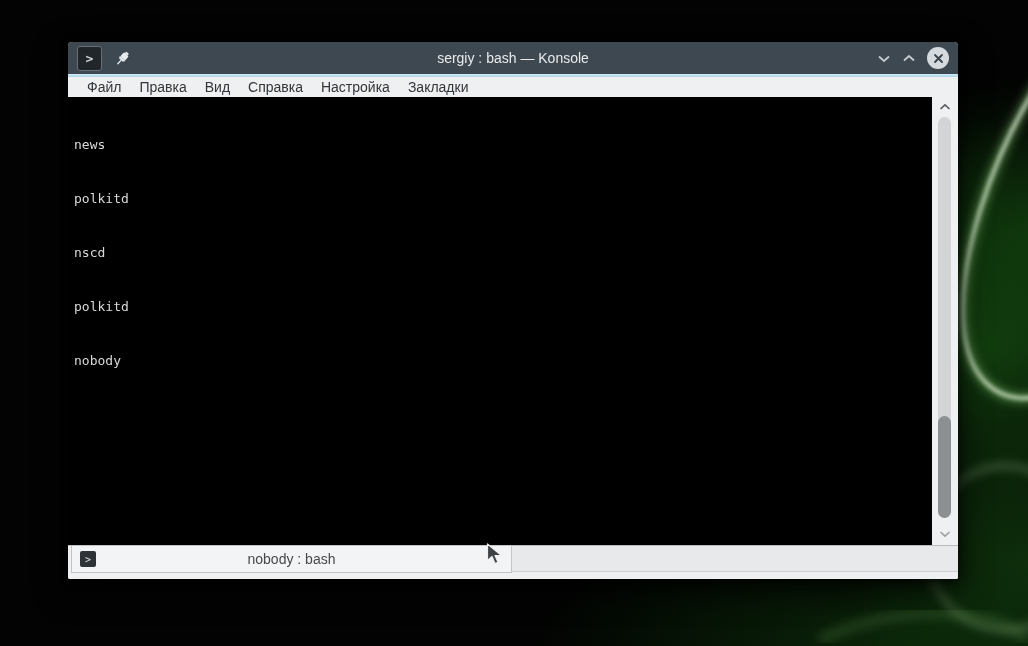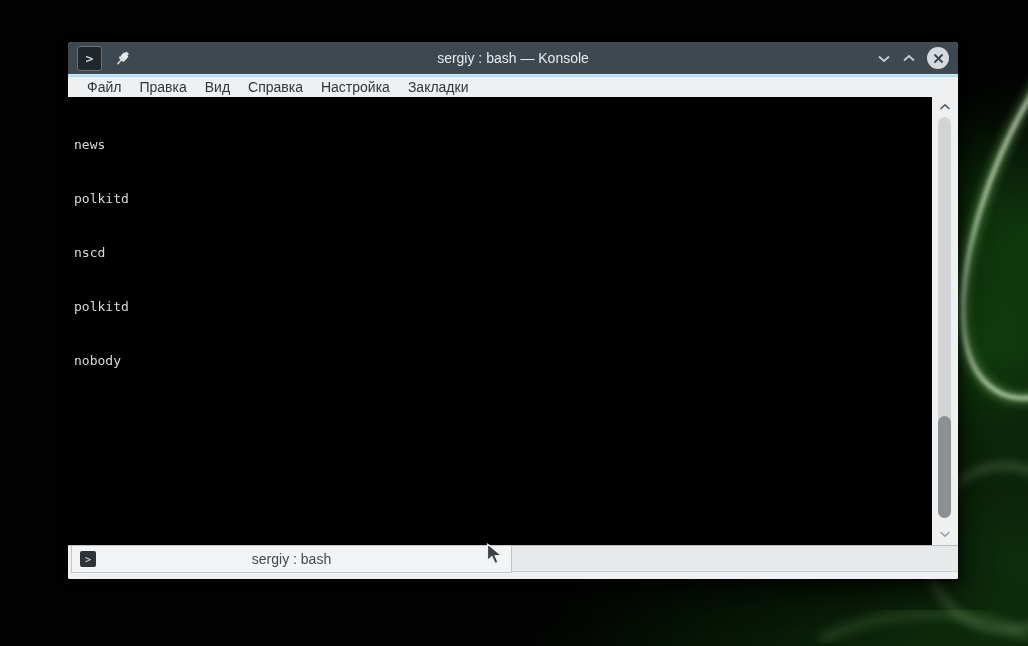--- a/index.html
+++ b/index.html
@@ -208,21 +208,21 @@
         <svg class="sb-arrow sb-down" width="13" height="8" viewBox="0 0 13 8">
           <polyline points="2,2 6.5,6.2 11,2" fill="none" stroke="#9ba0a4" stroke-width="1.6"></polyline>
         </svg>
       </div>
     </div>
 
     <div class="tabbar">
       <div class="tabbar-rest"></div>
       <div class="tab">
         <div class="tab-icon">&gt;</div>
-        <div class="tab-label">sergiy : bash</div>
+        <div class="tab-label">nobody : bash</div>
       </div>
     </div>
 
   </div>
 
   <svg class="mouse-cursor" width="22" height="23" viewBox="0 0 22 23">
     <path d="M1.5 1 L1.5 17.5 L6 13.5 L9 20.5 L12 19.2 L9 12.5 L15.5 12.5 Z" fill="#3e4245" stroke="#efefef" stroke-width="1.2" stroke-linejoin="round"></path>
   </svg>
 
 </div>

